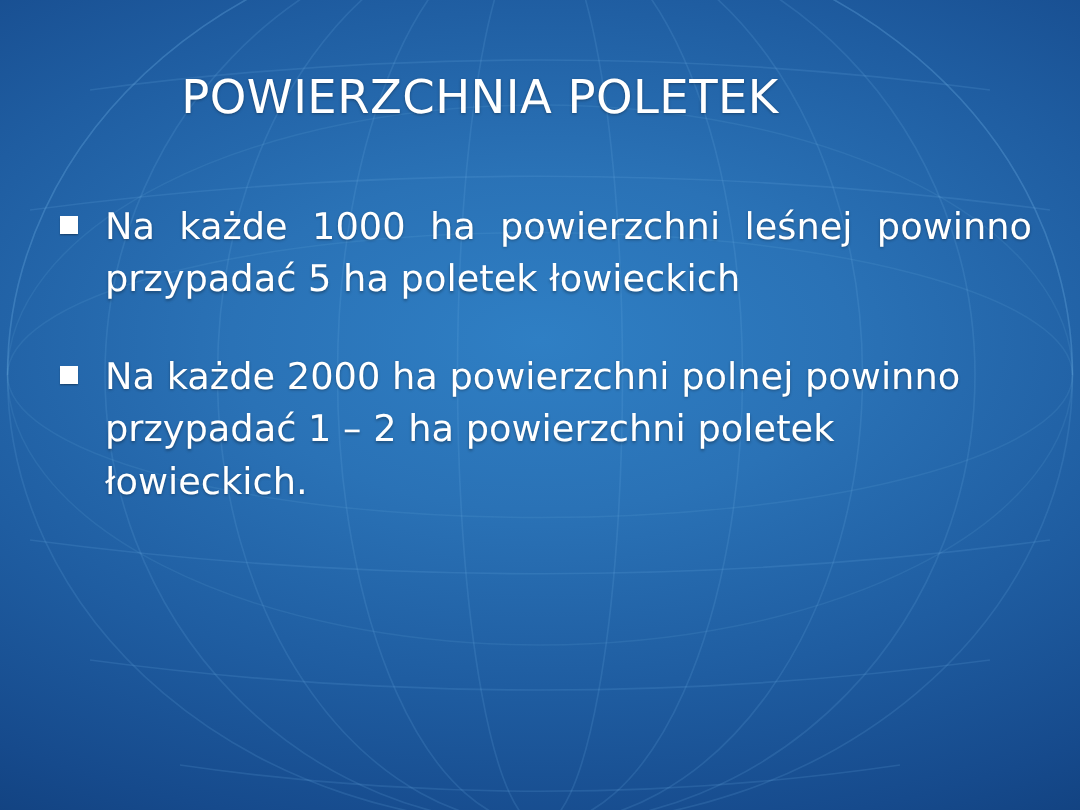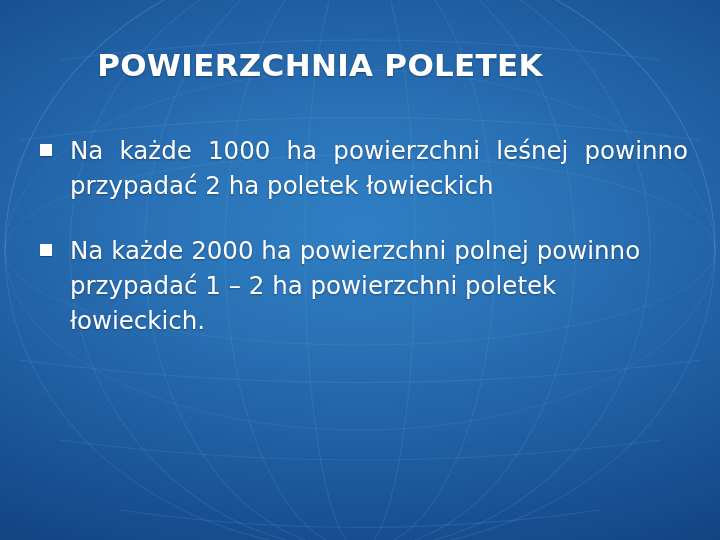--- a/index.html
+++ b/index.html
@@ -34,21 +34,21 @@
   .title {
     position: absolute;
     top: 46px;
     left: 0;
     width: 640px;
     text-align: center;
     color: #ffffff;
     font-size: 31px;
     line-height: 38px;
     letter-spacing: 0.3px;
-    font-weight: bold;
+    font-weight: normal;
     text-shadow: 0 1px 2px rgba(0,0,0,0.35);
   }
   .body {
     position: absolute;
     top: 133px;
     left: 40px;
     width: 648px;
   }
   .bullet-row {
     display: flex;
@@ -102,21 +102,21 @@
       </g>
     </svg>
   </div>
 
   <div class="title">POWIERZCHNIA POLETEK</div>
 
   <div class="body">
 
     <div class="bullet-row">
       <span class="bullet-marker"></span>
-      <span class="bullet-text justify">Na każde 1000 ha powierzchni leśnej powinno przypadać 2 ha poletek łowieckich</span>
+      <span class="bullet-text justify">Na każde 1000 ha powierzchni leśnej powinno przypadać 5 ha poletek łowieckich</span>
     </div>
 
     <div class="bullet-row">
       <span class="bullet-marker"></span>
       <span class="bullet-text">Na każde 2000 ha powierzchni polnej powinno przypadać 1 – 2 ha powierzchni poletek łowieckich.</span>
     </div>
 
   </div>
 </div>
 

